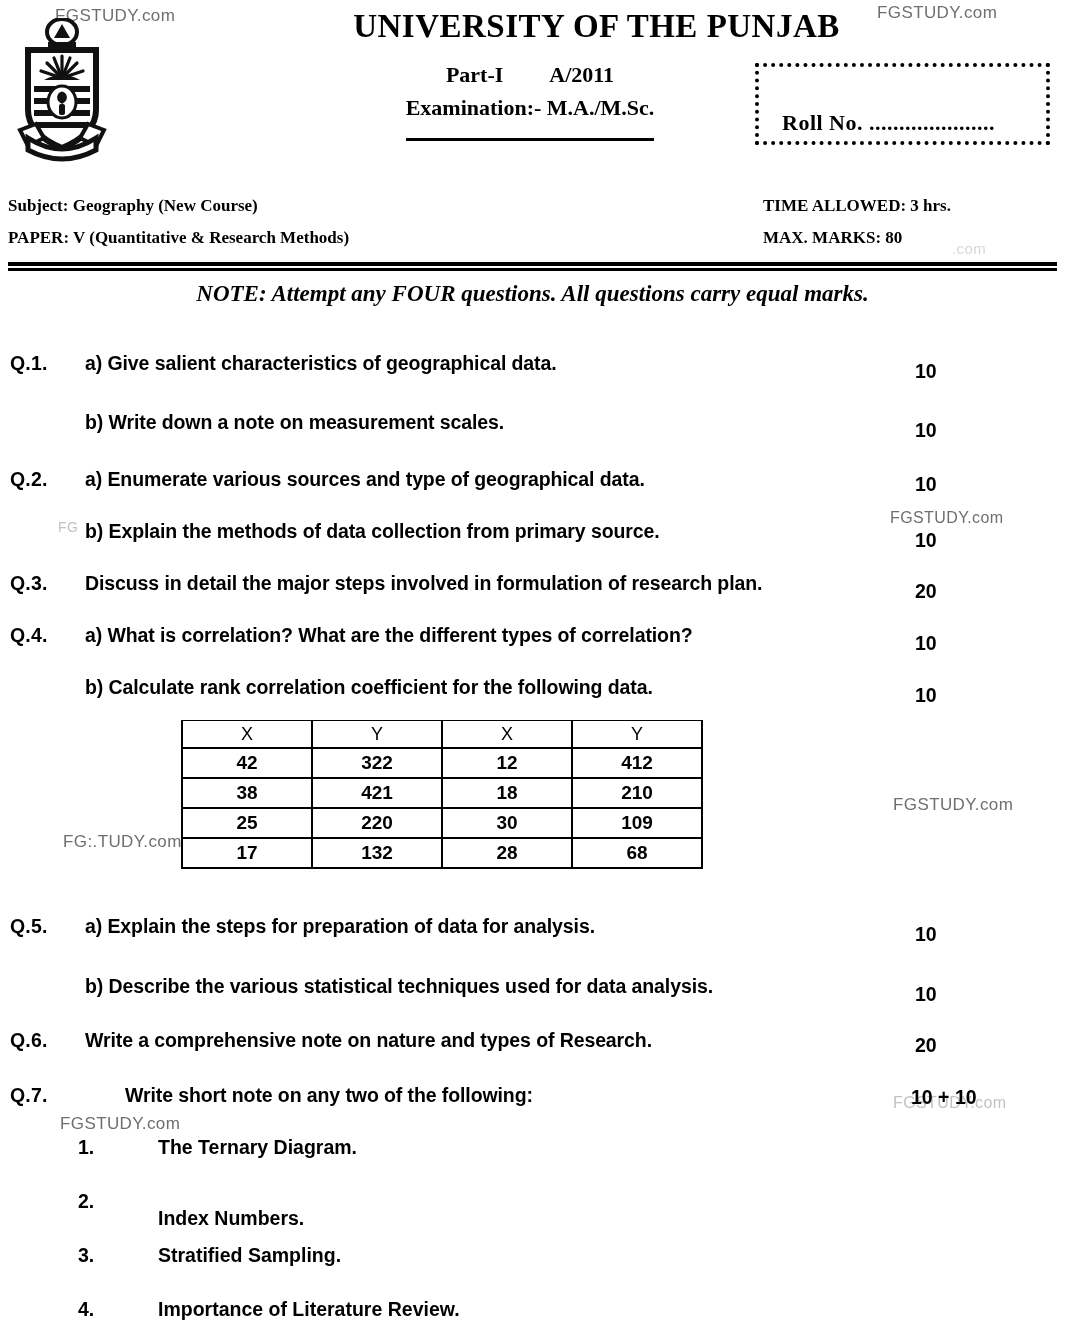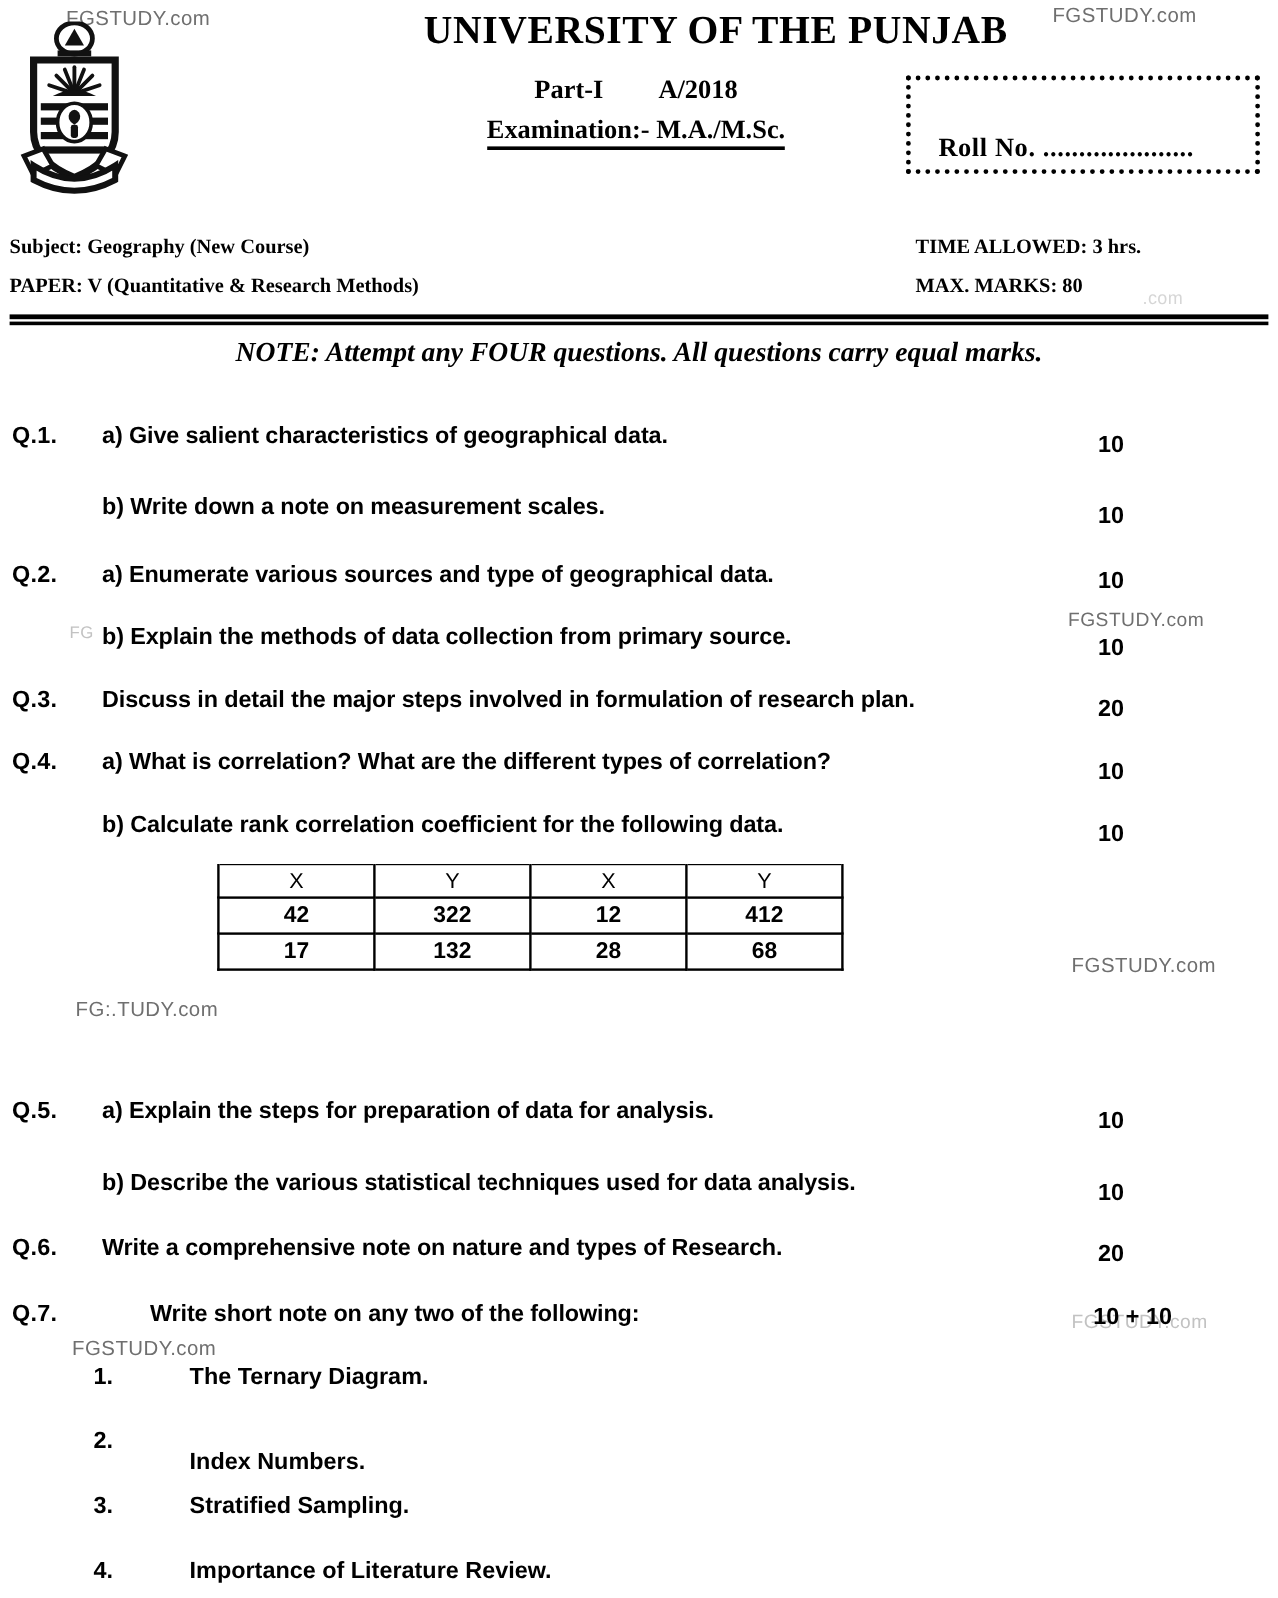--- a/index.html
+++ b/index.html
@@ -68,21 +68,21 @@
     left: 350px;
     top: 95px;
     width: 360px;
     text-align: center;
     font-family: "Liberation Serif", serif;
     font-weight: bold;
     font-size: 22px;
   }
   .exam-line span {
     border-bottom: 3px solid #000;
-    padding-bottom: 2px;
+    padding-bottom: 18px;
   }
 
   
   .rollbox {
     position: absolute;
     left: 755px;
     top: 63px;
     width: 295px;
     height: 82px;
     border: 4px dotted #000;
@@ -236,21 +236,21 @@
       <path d="M6 112 L22 106 L30 120 L14 128 Z" fill="#ffffff" stroke="#111" stroke-width="4"></path>
       <path d="M90 112 L74 106 L66 120 L82 128 Z" fill="#ffffff" stroke="#111" stroke-width="4"></path>
       <path d="M14 120 Q48 142 82 120 L82 132 Q48 150 14 132 Z" fill="#ffffff" stroke="#111" stroke-width="5"></path>
     </g>
   </svg>
 </div>
 
 <div class="uni-title">UNIVERSITY OF THE PUNJAB</div>
 
 <div class="part-line">
-  <span>Part-I</span><span class="gap"></span><span>A/2018</span>
+  <span>Part-I</span><span class="gap"></span><span>A/2011</span>
 </div>
 
 <div class="exam-line">
   <span>Examination:- M.A./M.Sc.</span>
 </div>
 
 <div class="rollbox"></div>
 <div class="rollbox-label">Roll No. .....................</div>
 
 <div class="subj subj-1">Subject: Geography (New Course)</div>
@@ -298,20 +298,32 @@
       <td>X</td>
       <td>Y</td>
     </tr>
     <tr>
       <td>42</td>
       <td>322</td>
       <td>12</td>
       <td>412</td>
     </tr>
     <tr>
+      <td>38</td>
+      <td>421</td>
+      <td>18</td>
+      <td>210</td>
+    </tr>
+    <tr>
+      <td>25</td>
+      <td>220</td>
+      <td>30</td>
+      <td>109</td>
+    </tr>
+    <tr>
       <td>17</td>
       <td>132</td>
       <td>28</td>
       <td>68</td>
     </tr>
   </tbody>
 </table>
 
 <div class="qnum" style="left:10px;  top:915px;">Q.5.</div>
 <div class="qtext" style="left:85px; top:915px;">a) Explain the steps for preparation of data for analysis.</div>

